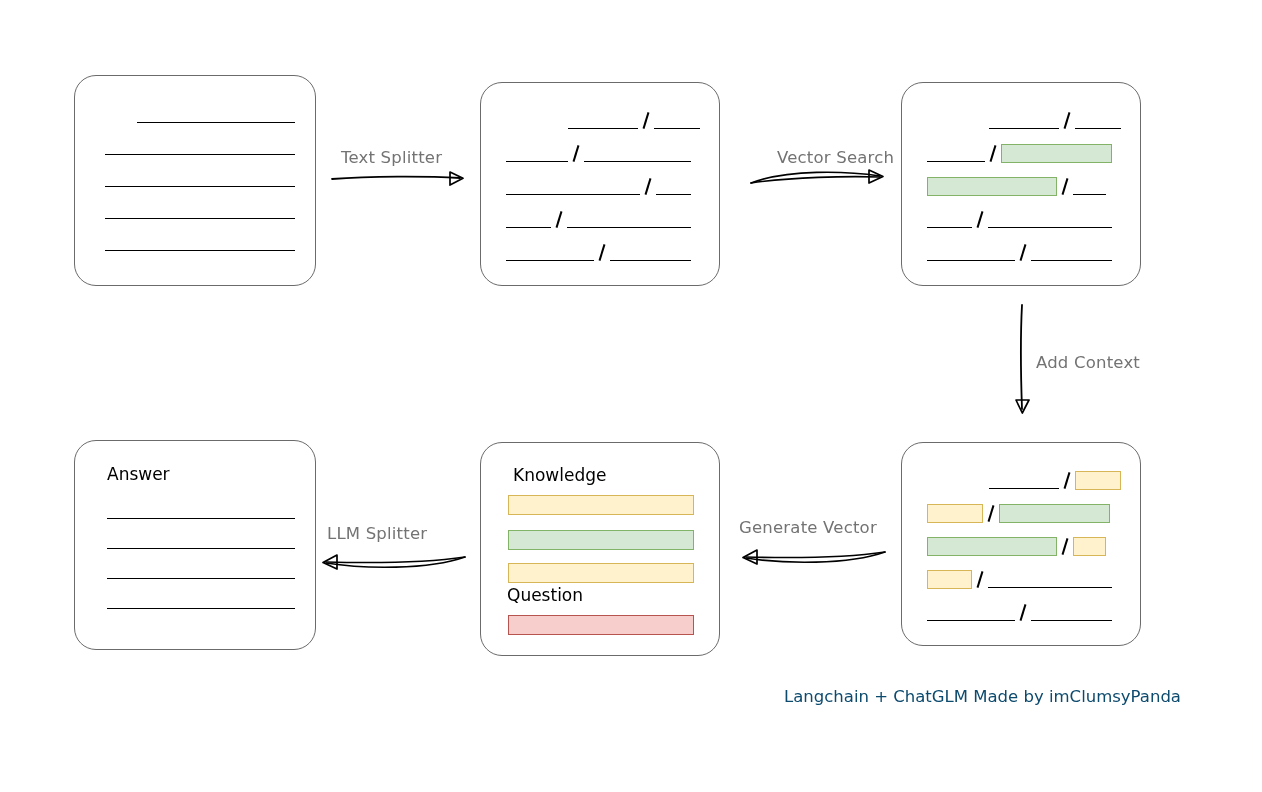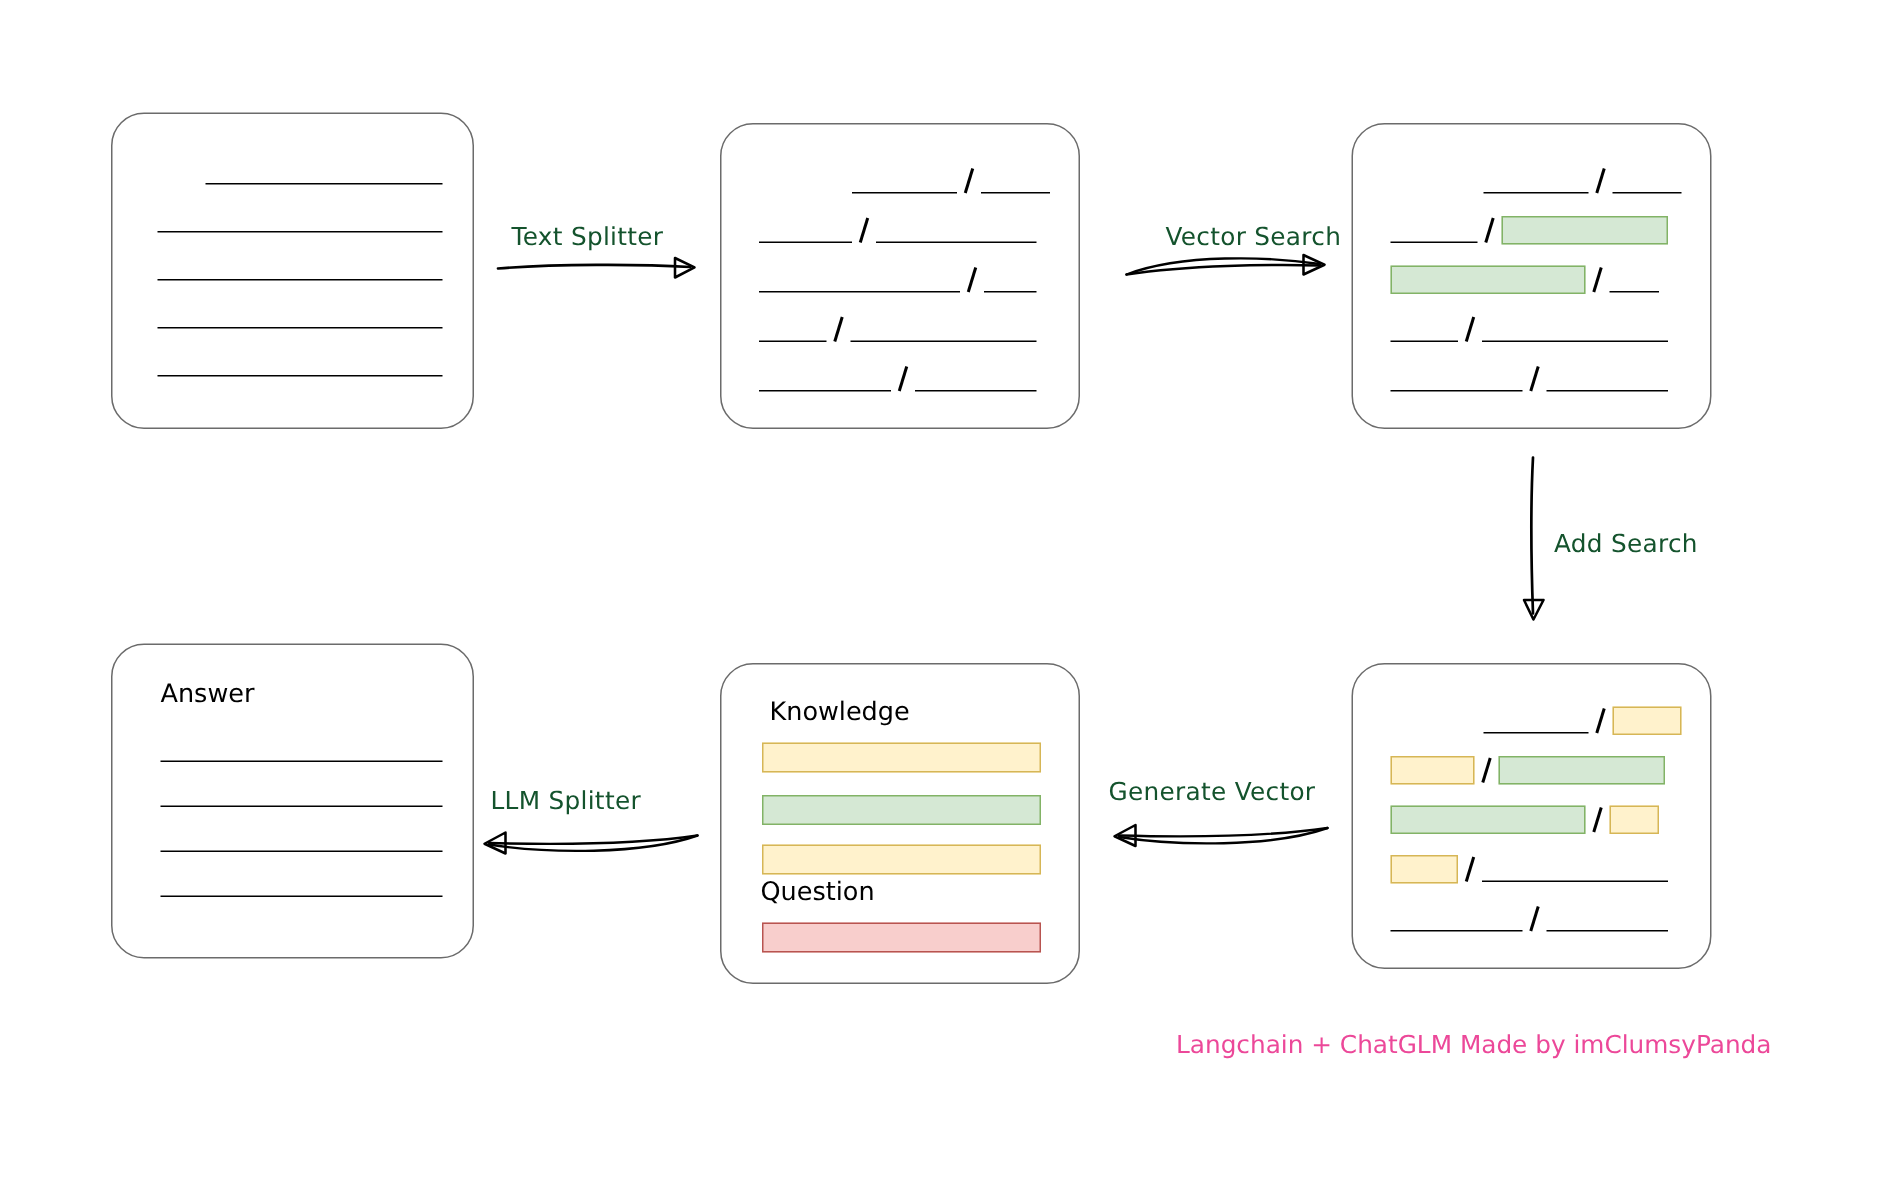--- a/index.html
+++ b/index.html
@@ -96,35 +96,35 @@
     border-bottom: 1.7px solid #000000;
   }
 
   
   .label {
     position: absolute;
     font-family: "DejaVu Sans", sans-serif;
     font-size: 16.5px;
     letter-spacing: 0.2px;
     white-space: nowrap;
-    color: #14532d;
+    color: #737373;
   }
   .box-title {
     position: absolute;
     font-family: "DejaVu Sans", sans-serif;
     font-size: 17px;
     white-space: nowrap;
     color: #000000;
   }
   .footer {
     position: absolute;
     font-family: "DejaVu Sans", sans-serif;
     font-size: 16.5px;
     white-space: nowrap;
-    color: #ec4899;
+    color: #0c4a6e;
   }
 
   .arrow-svg {
     position: absolute;
     overflow: visible;
   }
 </style>
 </head>
 <body>
 
@@ -218,21 +218,21 @@
 
     <div class="row" style="left:25px; top:160px; width:195px;">
       <div class="seg" style="width:88px;"></div>
       <span class="slash"></span>
       <div class="seg" style="width:81px;"></div>
     </div>
 
   </div>
 </div>
 
-<div class="label" style="left:1036px; top:353px;">Add Search</div>
+<div class="label" style="left:1036px; top:353px;">Add Context</div>
 <svg class="arrow-svg" style="left:1009px; top:303px;" width="26" height="118" viewBox="0 0 26 118">
   <path d="M13,2 C11,40 12,78 13,106" stroke="#000" stroke-width="1.8" fill="none" stroke-linecap="round"></path>
   <path d="M7,97 L13.3,110 L20,97 Z" stroke="#000" stroke-width="1.7" fill="none" stroke-linejoin="round"></path>
 </svg>
 
 <div class="doc-box" style="left:901px; top:442px; width:240px; height:204px;">
   <div class="box-inner">
 
     <div class="row" style="left:25px; top:28px; width:195px; padding-left:62px; box-sizing:border-box;">
       <div class="seg" style="width:70px;"></div>
@@ -285,21 +285,21 @@
   </div>
 </div>
 
 <div class="label" style="left:327px; top:524px;">LLM Splitter</div>
 <svg class="arrow-svg" style="left:316px; top:550px;" width="152" height="26" viewBox="0 0 152 26">
   <path d="M149,7 C112,20 48,19 10,13" stroke="#000" stroke-width="1.6" fill="none" stroke-linecap="round"></path>
   <path d="M149,7 C108,13 48,13 10,12" stroke="#000" stroke-width="1.6" fill="none" stroke-linecap="round"></path>
   <path d="M21,5 L7,12.5 L21,19 Z" stroke="#000" stroke-width="1.7" fill="none" stroke-linejoin="round"></path>
 </svg>
 
-<div class="doc-box" style="left:74px; top:429px; width:242px; height:210px;">
+<div class="doc-box" style="left:74px; top:440px; width:242px; height:210px;">
   <div class="box-inner">
     <div class="box-title" style="left:32px; top:23px;">Answer</div>
     <div class="rule" style="left:32px; top:77px;  width:188px;"></div>
     <div class="rule" style="left:32px; top:107px; width:188px;"></div>
     <div class="rule" style="left:32px; top:137px; width:188px;"></div>
     <div class="rule" style="left:32px; top:167px; width:188px;"></div>
   </div>
 </div>
 
 <div class="footer" style="left:784px; top:687px;">Langchain + ChatGLM Made by imClumsyPanda</div>

